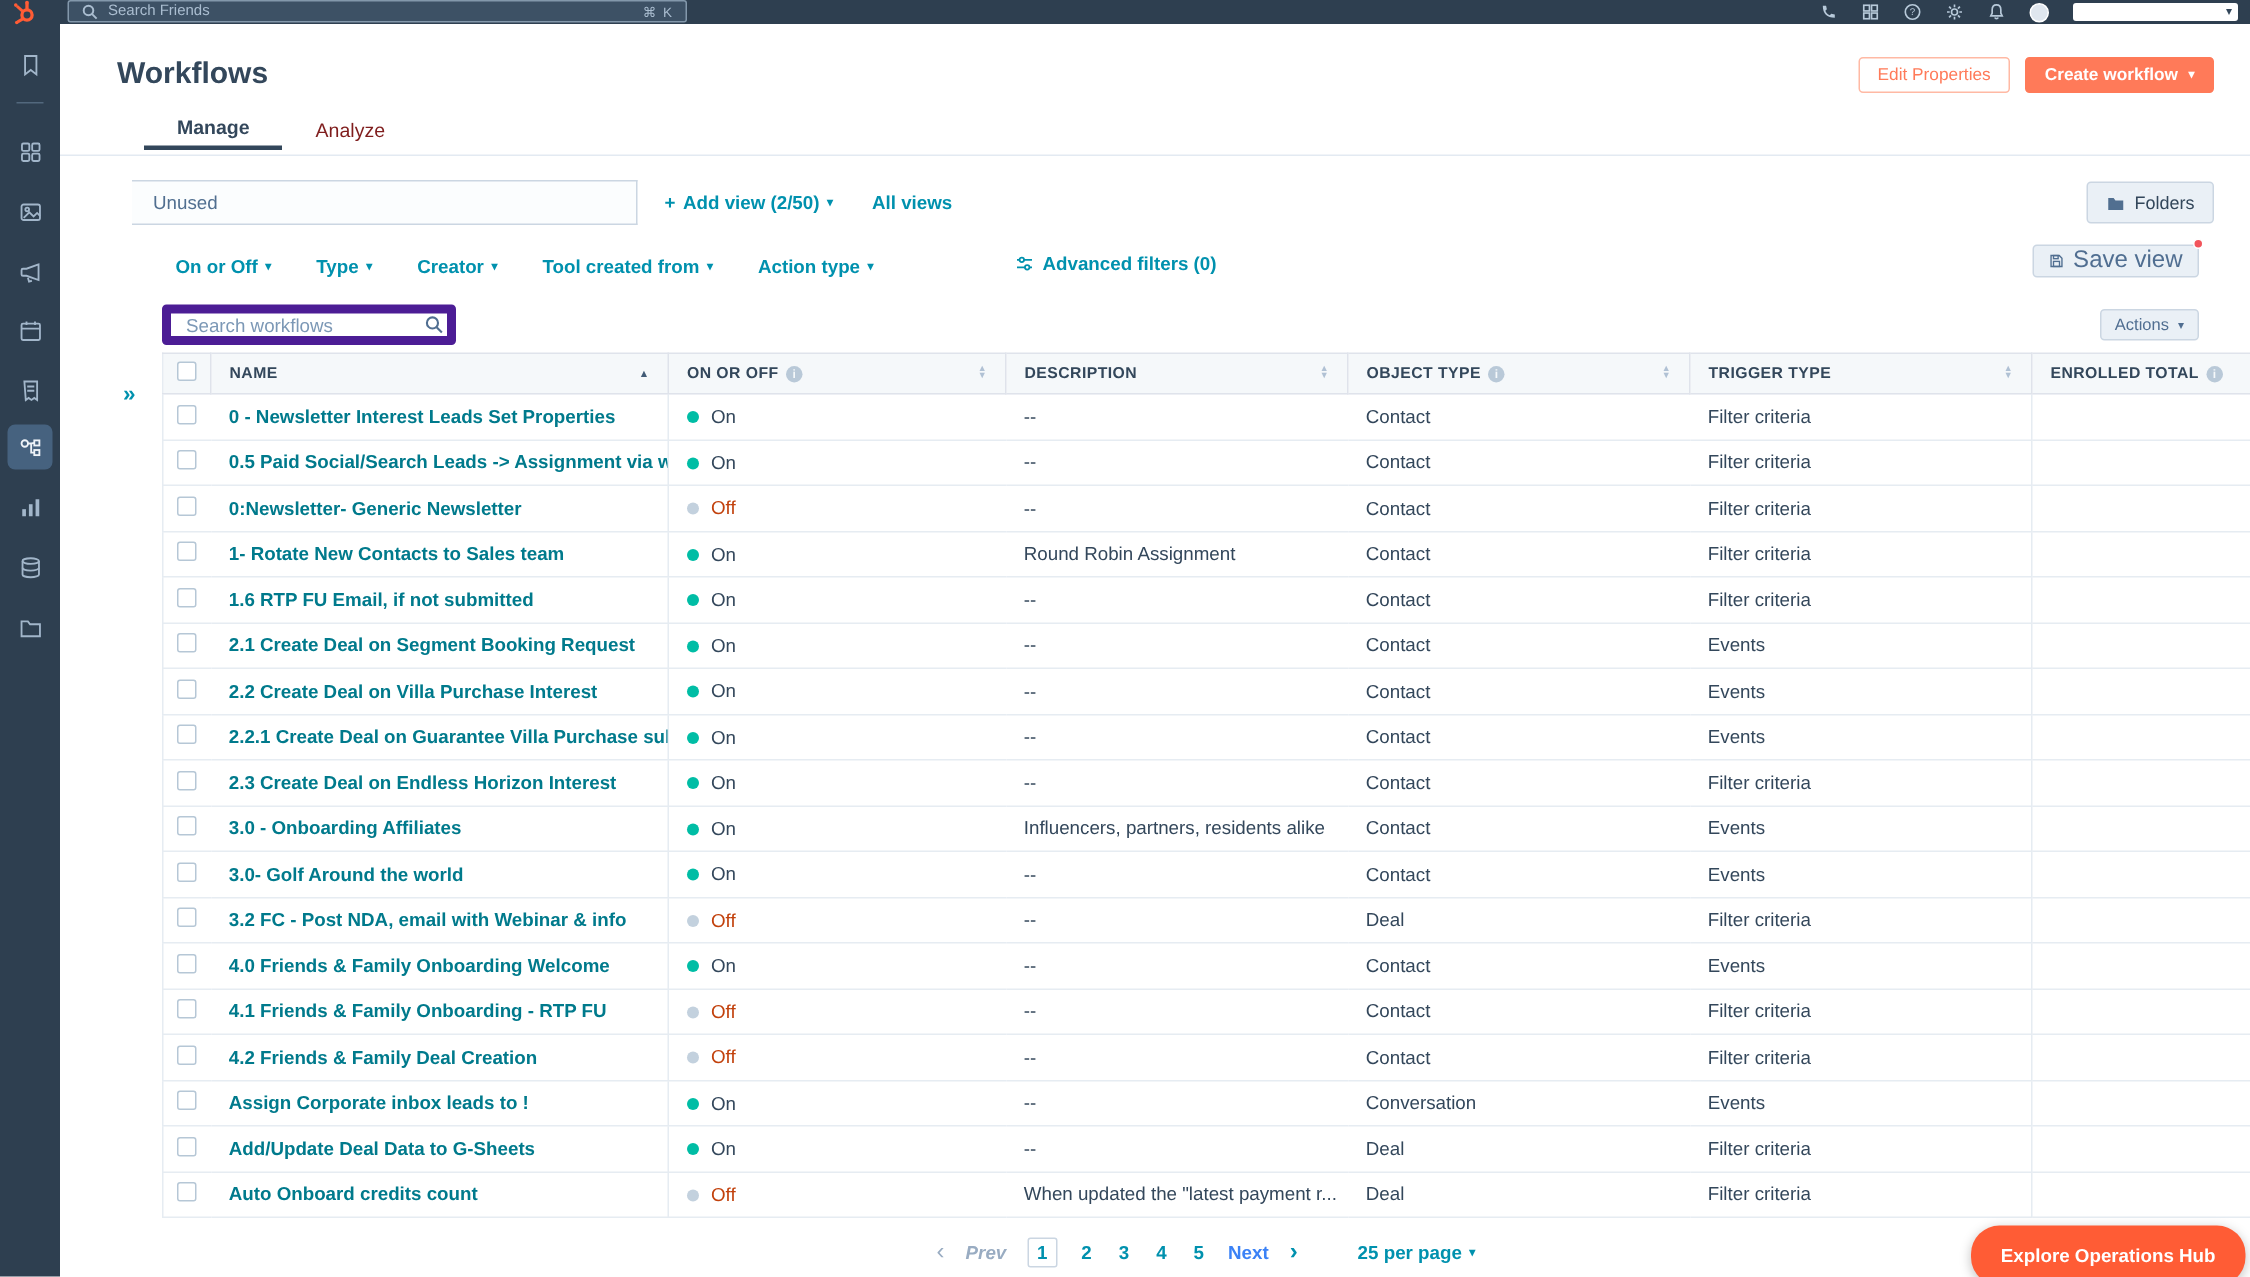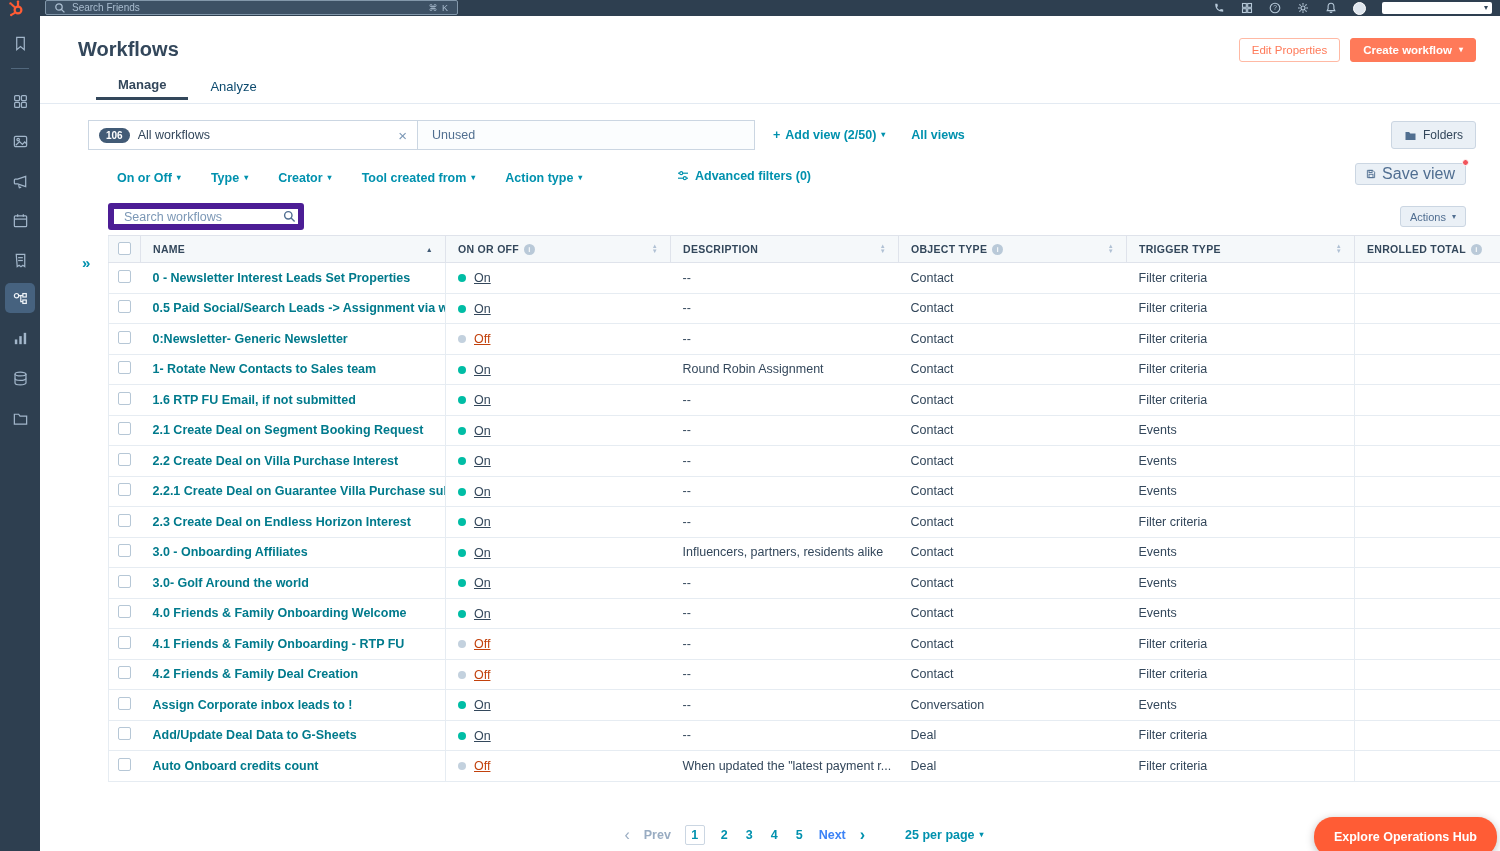--- a/index.html
+++ b/index.html
@@ -26,21 +26,21 @@
 .main { position:absolute; left:40px; top:16px; width:1460px; height:835px; background:#fff; }
 .expand-btn { position:absolute; left:42px; top:238px; color:#0091ae; font-size:15px; font-weight:bold; cursor:pointer; }
 
 .page-title { position:absolute; left:38px; top:22px; font-size:20px; font-weight:bold; color:#33475b; }
 .header-buttons { position:absolute; right:24px; top:22px; display:flex; gap:10px; }
 .btn-edit { height:24px; padding:0 12px; background:#fff; border:1px solid #ffb9a4; border-radius:3px; color:#ff7a59; font-size:11.5px; display:flex; align-items:center; cursor:pointer; }
 .btn-create { height:24px; padding:0 12px; background:#ff7a59; border:1px solid #ff7a59; border-radius:3px; color:#fff; font-size:11.5px; font-weight:bold; display:flex; align-items:center; gap:7px; cursor:pointer; }
 .caret { font-size:8px; line-height:1; }
 
 .tabs { position:absolute; left:56px; top:56px; display:flex; }
-.tab { height:28px; padding:0 22px; font-size:13px; display:flex; align-items:center; color:#0c4a6e; cursor:pointer; }
+.tab { height:28px; padding:0 22px; font-size:13px; display:flex; align-items:center; color:#7f1d1d; cursor:pointer; }
 .tab.active { color:#33475b; font-weight:bold; border-bottom:3px solid #33475b; }
 .tabs-divider { position:absolute; left:0; top:87px; width:1460px; height:1px; background:#e3eaf2; }
 
 .views-bar { position:absolute; left:48px; top:104px; right:24px; height:30px; display:flex; align-items:center; }
 .view-tab { height:30px; border:1px solid #cbd6e2; display:flex; align-items:center; padding:0 10px; gap:8px; font-size:12.5px; cursor:pointer; }
 .view-tab.active { width:330px; background:#fff; color:#33475b; }
 .view-tab.inactive { width:337px; background:#fbfdfe; color:#516f90; border-left:none; padding:0 14px; }
 .count-badge { background:#425b76; color:#fff; font-size:10px; font-weight:bold; padding:2px 7px; border-radius:9px; }
 .view-tab .grow { flex:1; }
 .view-close { color:#7c98b6; font-size:15px; line-height:1; cursor:pointer; }
@@ -70,27 +70,27 @@
 .info-dot { display:inline-block; width:11px; height:11px; border-radius:50%; background:#b9c9d8; color:#f5f8fa; font-size:8px; line-height:11px; text-align:center; font-weight:bold; }
 .wf-table td { height:30.5px; border-bottom:1px solid #e6ecf2; font-size:12.5px; color:#33475b; padding:0 12px; white-space:nowrap; overflow:hidden; }
 .wf-table td.col-check, .wf-table th.col-check { border-left:1px solid #e6ecf2; padding:0 0 0 9px; }
 .wf-table td.col-name { border-right:1px solid #e6ecf2; }
 .wf-table td.col-trigger { border-right:1px solid #e6ecf2; }
 .wf-link { color:#007a8c; font-weight:bold; font-size:12.5px; cursor:pointer; }
 .checkbox { display:inline-block; width:13px; height:13px; border:1px solid #b6c7d6; border-radius:2px; background:#fff; cursor:pointer; }
 .dot { display:inline-block; width:8px; height:8px; border-radius:50%; margin-right:8px; vertical-align:middle; }
 .dot.on { background:#00bda5; }
 .dot.off { background:#c3d1de; }
-.status-text { vertical-align:middle;text-decoration:underline; }
+.status-text { vertical-align:middle; }
 .status-off-text { color:#c2410c; }
 
 
 .pagination { position:absolute; left:68px; top:809px; width:1392px; display:flex; justify-content:center; align-items:center; gap:14px; font-size:12.5px; }
 .pg-chevron-prev { color:#99acc2; font-size:16px; }
-.pg-prev { color:#99acc2; font-weight:bold; }
+.pg-prev { color:#99acc2; font-weight:bold;font-style:italic; }
 .pg-page { color:#0091ae; font-weight:bold; cursor:pointer; padding:0 2px; }
 .pg-page.current { width:20px; height:20px; display:flex; align-items:center; justify-content:center; border:1px solid #cbd6e2; border-radius:2px; background:#fff; }
 .pg-next { color:#3b82f6; font-weight:bold; cursor:pointer; }
 .pg-chevron-next { color:#0091ae; font-size:16px; font-weight:bold; cursor:pointer; }
 .per-page { margin-left:26px; color:#0091ae; font-weight:bold; display:flex; align-items:center; gap:5px; cursor:pointer; }
 
 .floating-btn { position:absolute; right:3px; top:817px; height:40px; padding:0 20px; background:#ff5c35; border-radius:19px; color:#fff; font-size:12.5px; font-weight:bold; display:flex; align-items:center; box-shadow:0 2px 8px rgba(0,0,0,.25); cursor:pointer; z-index:7; }
 </style>
 </head>
 <body>
@@ -267,25 +267,20 @@
       </div>
   </div>
 
   <div class="tabs">
     <div class="tab active">Manage</div>
     <div class="tab">Analyze</div>
   </div>
   <div class="tabs-divider"></div>
 
   <div class="views-bar">
-    <div class="view-tab active">
-      <span class="count-badge">106</span>
-      <span class="grow">All workflows</span>
-      <span class="view-close">×</span>
-    </div>
     <div class="view-tab inactive">
       <span>Unused</span>
     </div>
     <div class="link-teal add-view">
       <span>+</span>
       <span>Add view (2/50)</span>
       <span class="caret">▾</span>
     </div>
     <div class="link-teal all-views">All views</div>
     <div class="btn-folders">
@@ -515,20 +510,29 @@
           <td class="col-check"><span class="checkbox"></span></td>
           <td class="col-name"><a class="wf-link">3.0- Golf Around the world</a></td>
           <td class="col-status"><span class="dot on"></span><span class="status-text">On</span></td>
           <td class="col-desc">--</td>
           <td class="col-obj">Contact</td>
           <td class="col-trigger">Events</td>
           <td class="col-enrolled"></td>
         </tr>
         <tr>
           <td class="col-check"><span class="checkbox"></span></td>
+          <td class="col-name"><a class="wf-link">3.2 FC - Post NDA, email with Webinar &amp; info</a></td>
+          <td class="col-status"><span class="dot off"></span><span class="status-text status-off-text">Off</span></td>
+          <td class="col-desc">--</td>
+          <td class="col-obj">Deal</td>
+          <td class="col-trigger">Filter criteria</td>
+          <td class="col-enrolled"></td>
+        </tr>
+        <tr>
+          <td class="col-check"><span class="checkbox"></span></td>
           <td class="col-name"><a class="wf-link">4.0 Friends &amp; Family Onboarding Welcome</a></td>
           <td class="col-status"><span class="dot on"></span><span class="status-text">On</span></td>
           <td class="col-desc">--</td>
           <td class="col-obj">Contact</td>
           <td class="col-trigger">Events</td>
           <td class="col-enrolled"></td>
         </tr>
         <tr>
           <td class="col-check"><span class="checkbox"></span></td>
           <td class="col-name"><a class="wf-link">4.1 Friends &amp; Family Onboarding - RTP FU</a></td>

